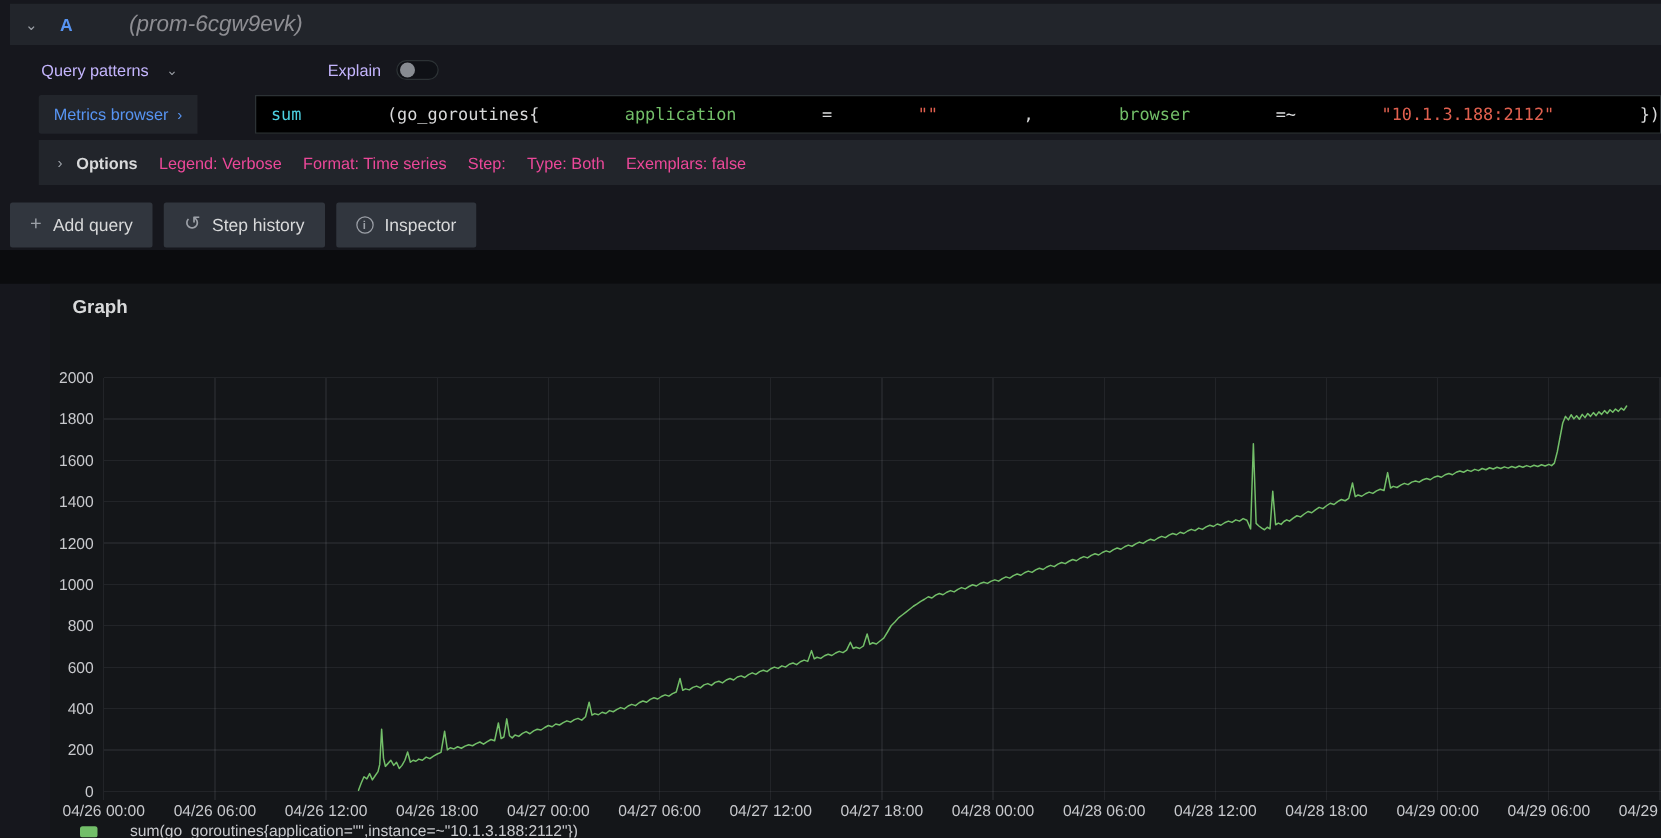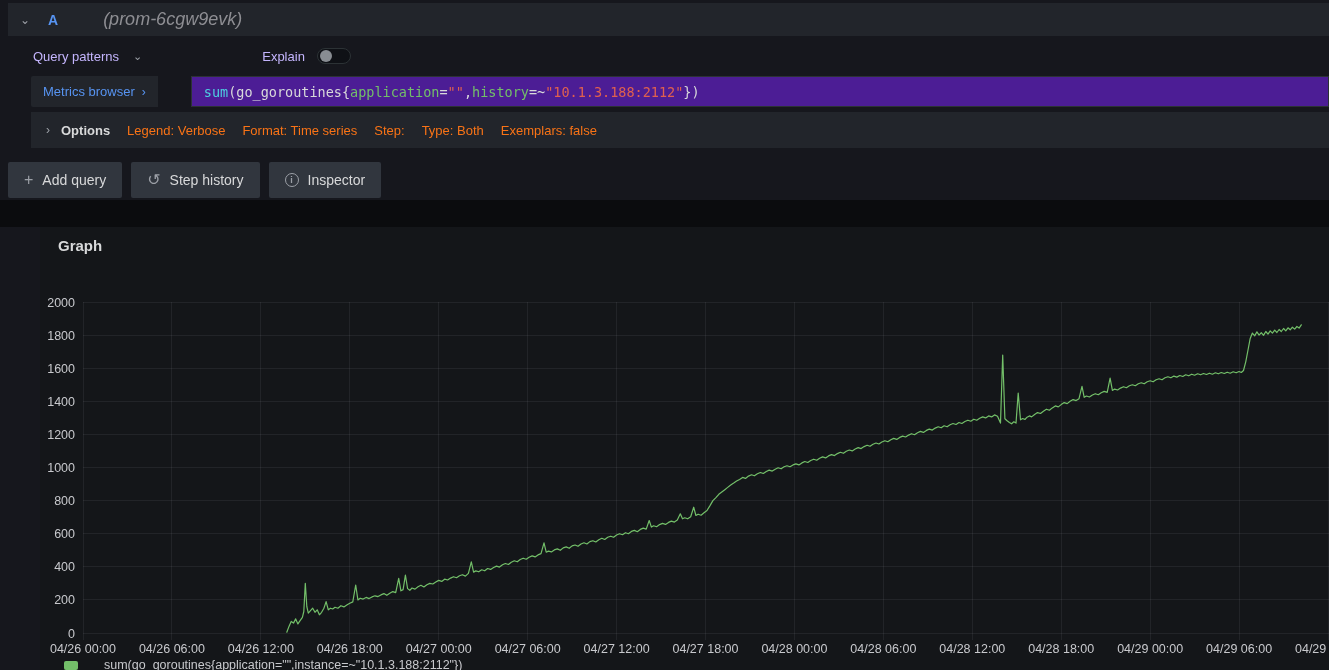--- a/index.html
+++ b/index.html
@@ -37,37 +37,37 @@
 
   
   .qrow { left:31px; top:76px; right:0; height:31px; display:flex;gap:28px; }
   .mbrowser {
     background:#22252b; border-radius:2px 0 0 2px; padding:0 12px;
     display:flex; align-items:center; color:#5794f2; font-size:13px; font-weight:500;
     white-space:nowrap; cursor:pointer;
   }
   .mbrowser .chev { margin-left:7px; font-size:12px; }
   .qfield {
-    flex:1; margin-left:5px; background:#4c1d95; border:1px solid #2c3235;
+    flex:1; margin-left:18px; background:#000000; border:1px solid #2c3235;
     display:flex; align-items:center; padding-left:12px;
-    font-family:"DejaVu Sans Mono", monospace; font-size:13.5px; white-space:pre;
+    font-family:"DejaVu Sans Mono", monospace; font-size:13.5px; white-space:pre;justify-content:space-between;
   }
   .tok-fn  { color:#4dd0e1; }
   .tok-pln { color:#d8d9da; }
   .tok-lbl { color:#73bf69; }
   .tok-str { color:#e0604f; }
 
   
   .optrow {
     left:31px; top:112px; right:0; height:36px;
     background:#22252b; display:flex; align-items:center; font-size:13px;
   }
   .optrow .chev { color:#9ca0a7; font-size:12px; margin-left:15px; }
   .optrow .optlabel { color:#d8d9da; font-weight:bold; margin-left:11px; cursor:pointer; }
-  .optrow .items { display:flex; margin-left:17px; gap:17px; color:#f97316; }
+  .optrow .items { display:flex; margin-left:17px; gap:17px; color:#ec4899; }
 
   
   .actions { left:8px; top:162px; height:36px; display:flex; gap:9px; }
   .btn {
     height:36px; background:#31363e; border:none; border-radius:2px;
     color:#d8d9da; font-family:"Liberation Sans", sans-serif;
     font-size:14px; font-weight:500; display:flex; align-items:center;
     padding:0 16px; gap:9px; cursor:pointer;
   }
   .btn .ic { color:#9ca0a7; font-size:16px; line-height:1; }
@@ -107,21 +107,21 @@
   <span class="toggle">
       <span class="knob"></span>
     </span>
 </div>
 
 <div class="abs qrow">
   <div class="mbrowser">
     <span>Metrics browser</span>
     <span class="chev">›</span>
   </div>
-  <div class="qfield" id="qcode"><span class="tok-fn">sum</span><span class="tok-pln">(go_goroutines{</span><span class="tok-lbl">application</span><span class="tok-pln">=</span><span class="tok-str">""</span><span class="tok-pln">,</span><span class="tok-lbl">history</span><span class="tok-pln">=~</span><span class="tok-str">"10.1.3.188:2112"</span><span class="tok-pln">})</span></div>
+  <div class="qfield" id="qcode"><span class="tok-fn">sum</span><span class="tok-pln">(go_goroutines{</span><span class="tok-lbl">application</span><span class="tok-pln">=</span><span class="tok-str">""</span><span class="tok-pln">,</span><span class="tok-lbl">browser</span><span class="tok-pln">=~</span><span class="tok-str">"10.1.3.188:2112"</span><span class="tok-pln">})</span></div>
 </div>
 
 <div class="abs optrow">
   <span class="chev">›</span>
   <span class="optlabel">Options</span>
   <span class="items" id="optitems">
       <span>Legend: Verbose</span>
       <span>Format: Time series</span>
       <span>Step:</span>
       <span>Type: Both</span>

